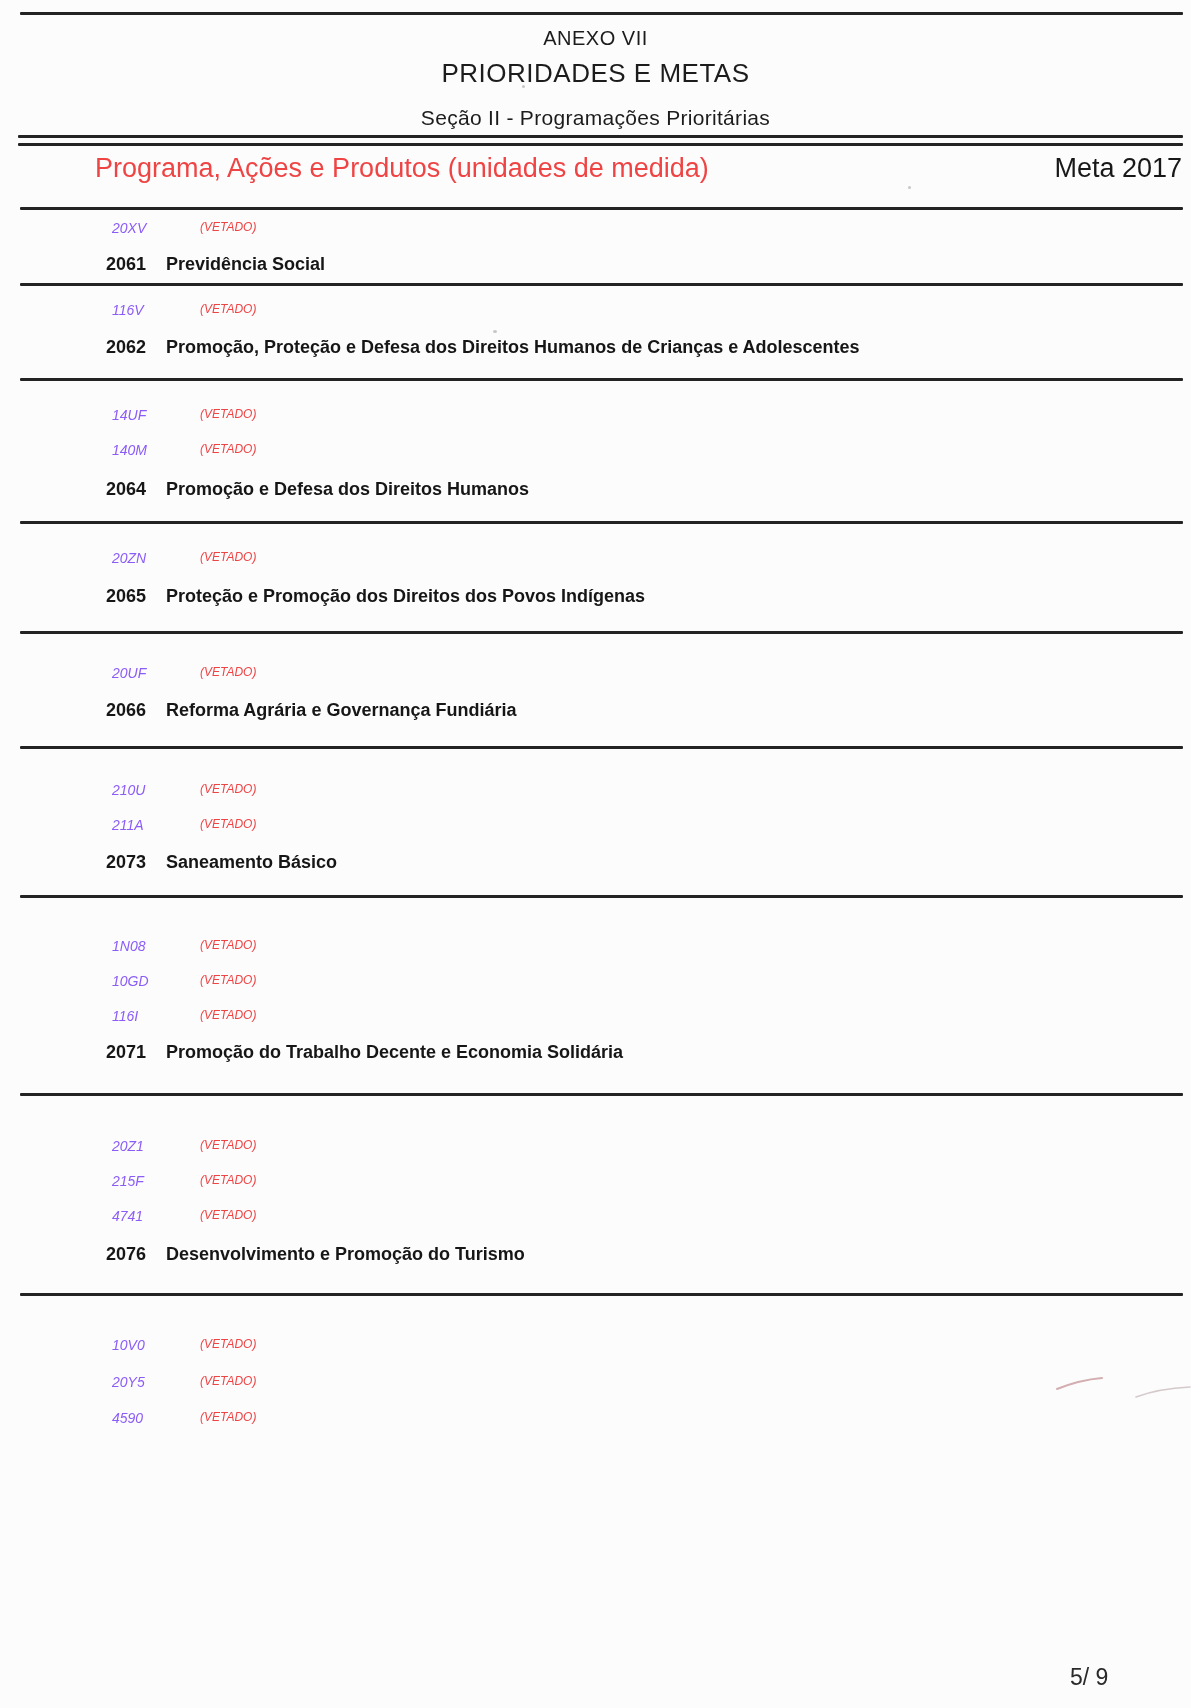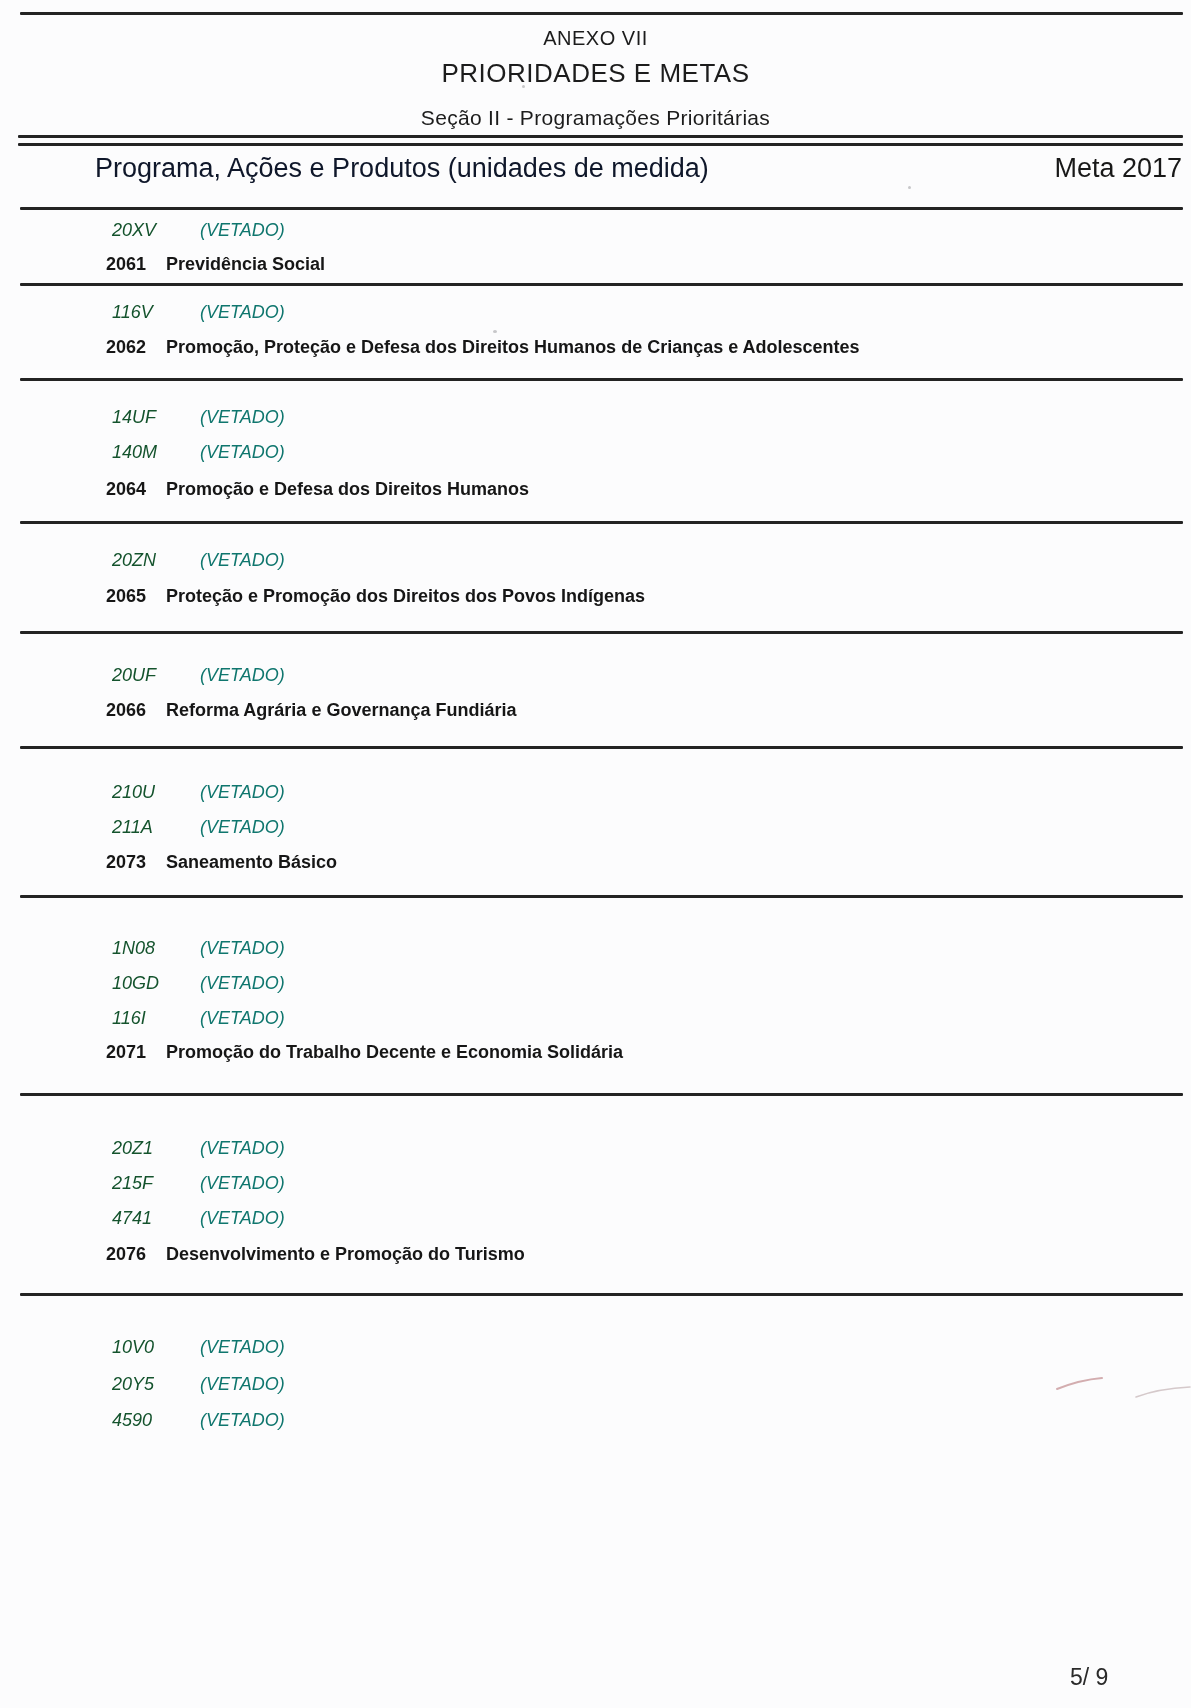--- a/index.html
+++ b/index.html
@@ -13,26 +13,26 @@
     overflow:hidden;
   }
   
   .rule{position:absolute;left:20px;width:1163px;height:3px;background:#232323;border-radius:1px;}
   .rule.thin{height:2.6px;}
   
   .title{position:absolute;left:0;width:100%;text-align:center;letter-spacing:.5px;color:#1c1c1c;}
   .title-main{font-size:20px;top:27px;}
   .title-sub{font-size:26px;top:58px;}
   .section-title{font-size:21px;top:106px;letter-spacing:.3px;}
-  .col-header-left{position:absolute;left:95px;top:153px;font-size:27px;color:#0f172a;}
+  .col-header-left{position:absolute;left:95px;top:153px;font-size:27px;color:#ef4444;}
   .col-header-right{position:absolute;right:9px;top:153px;font-size:27px;color:#181818;}
   
   .row{position:absolute;left:0;width:100%;height:24px;white-space:nowrap;}
-  .row .acode{position:absolute;left:112px;font-size:18px;font-style:italic;color:#14532d;}
-  .row .astatus{position:absolute;left:200px;font-size:18px;font-style:italic;color:#0f766e;}
+  .row .acode{position:absolute;left:112px;font-size:14px;font-style:italic;color:#8b5cf6;}
+  .row .astatus{position:absolute;left:200px;font-size:12px;font-style:italic;color:#ef4444;}
   .row .pcode{position:absolute;left:106px;font-size:18px;font-weight:700;color:#161616;}
   .row .pname{position:absolute;left:166px;font-size:18px;font-weight:700;color:#161616;}
   .page-number{position:absolute;left:1070px;top:1664px;font-size:23px;color:#2a2a2a;}
   
   .pen{position:absolute;pointer-events:none;}
   .speck{position:absolute;width:4px;height:3px;border-radius:50%;background:rgba(60,60,70,.28);}
 </style>
 </head>
 <body>
 

